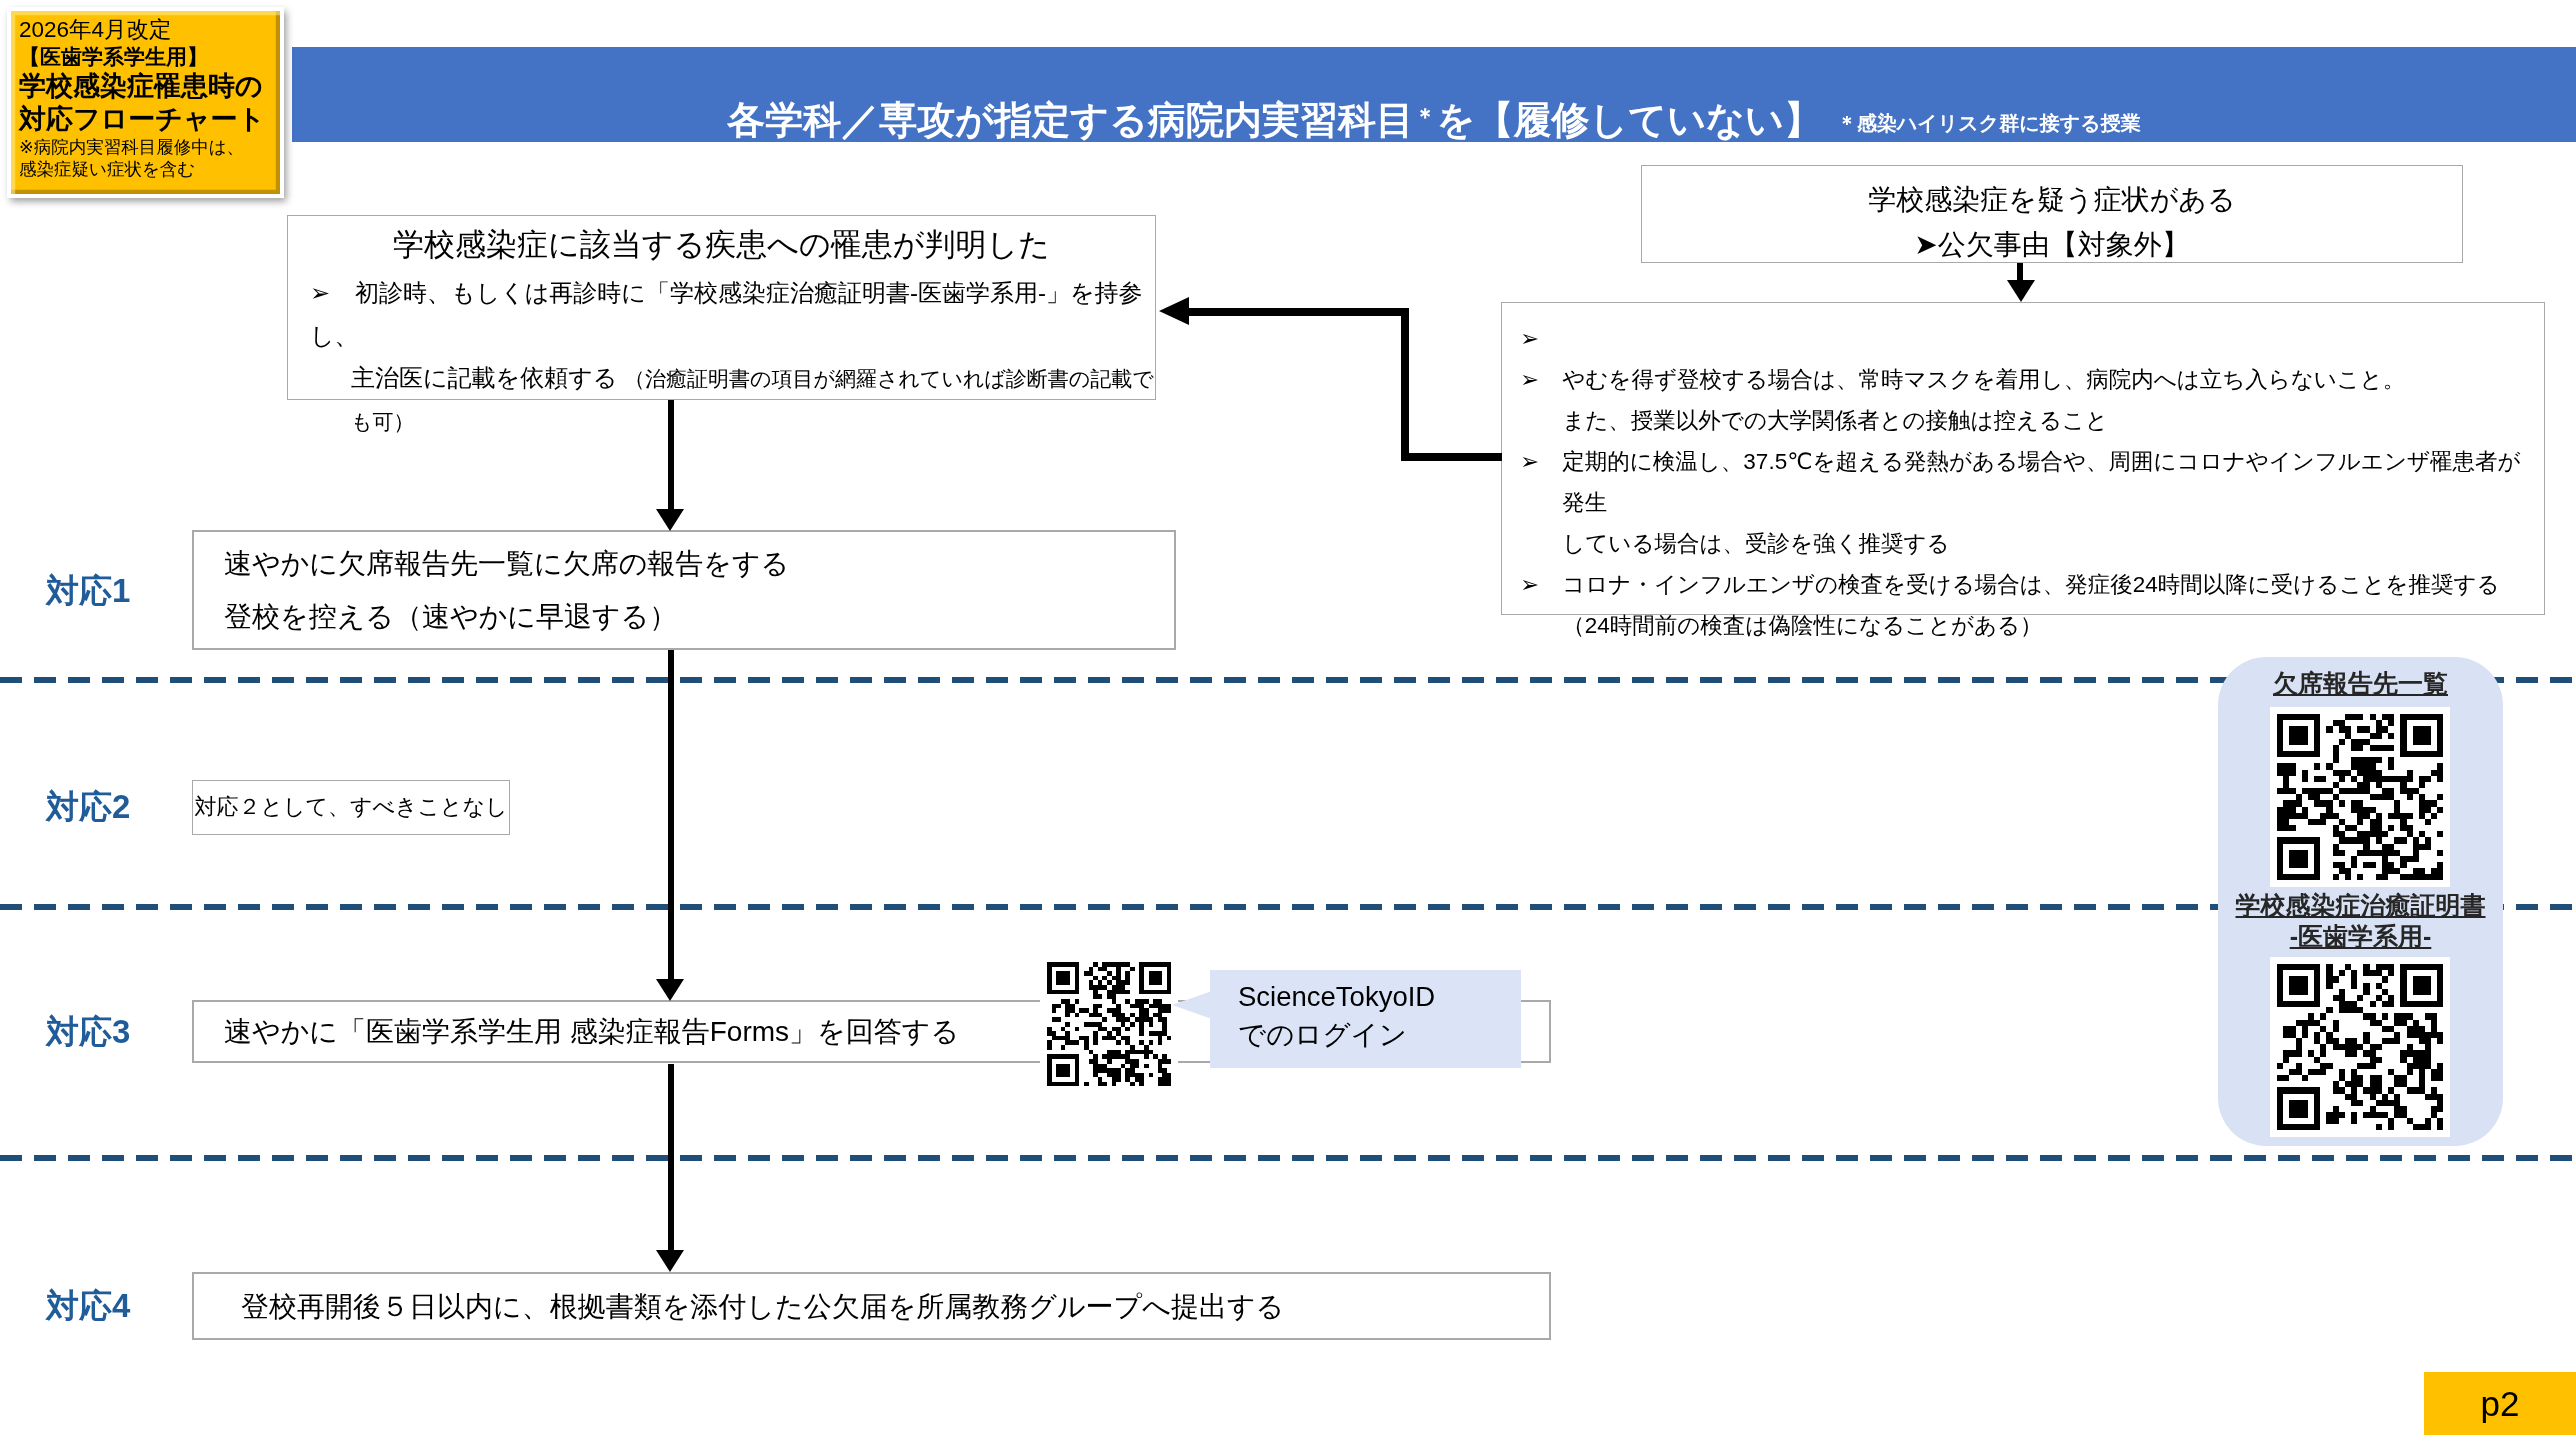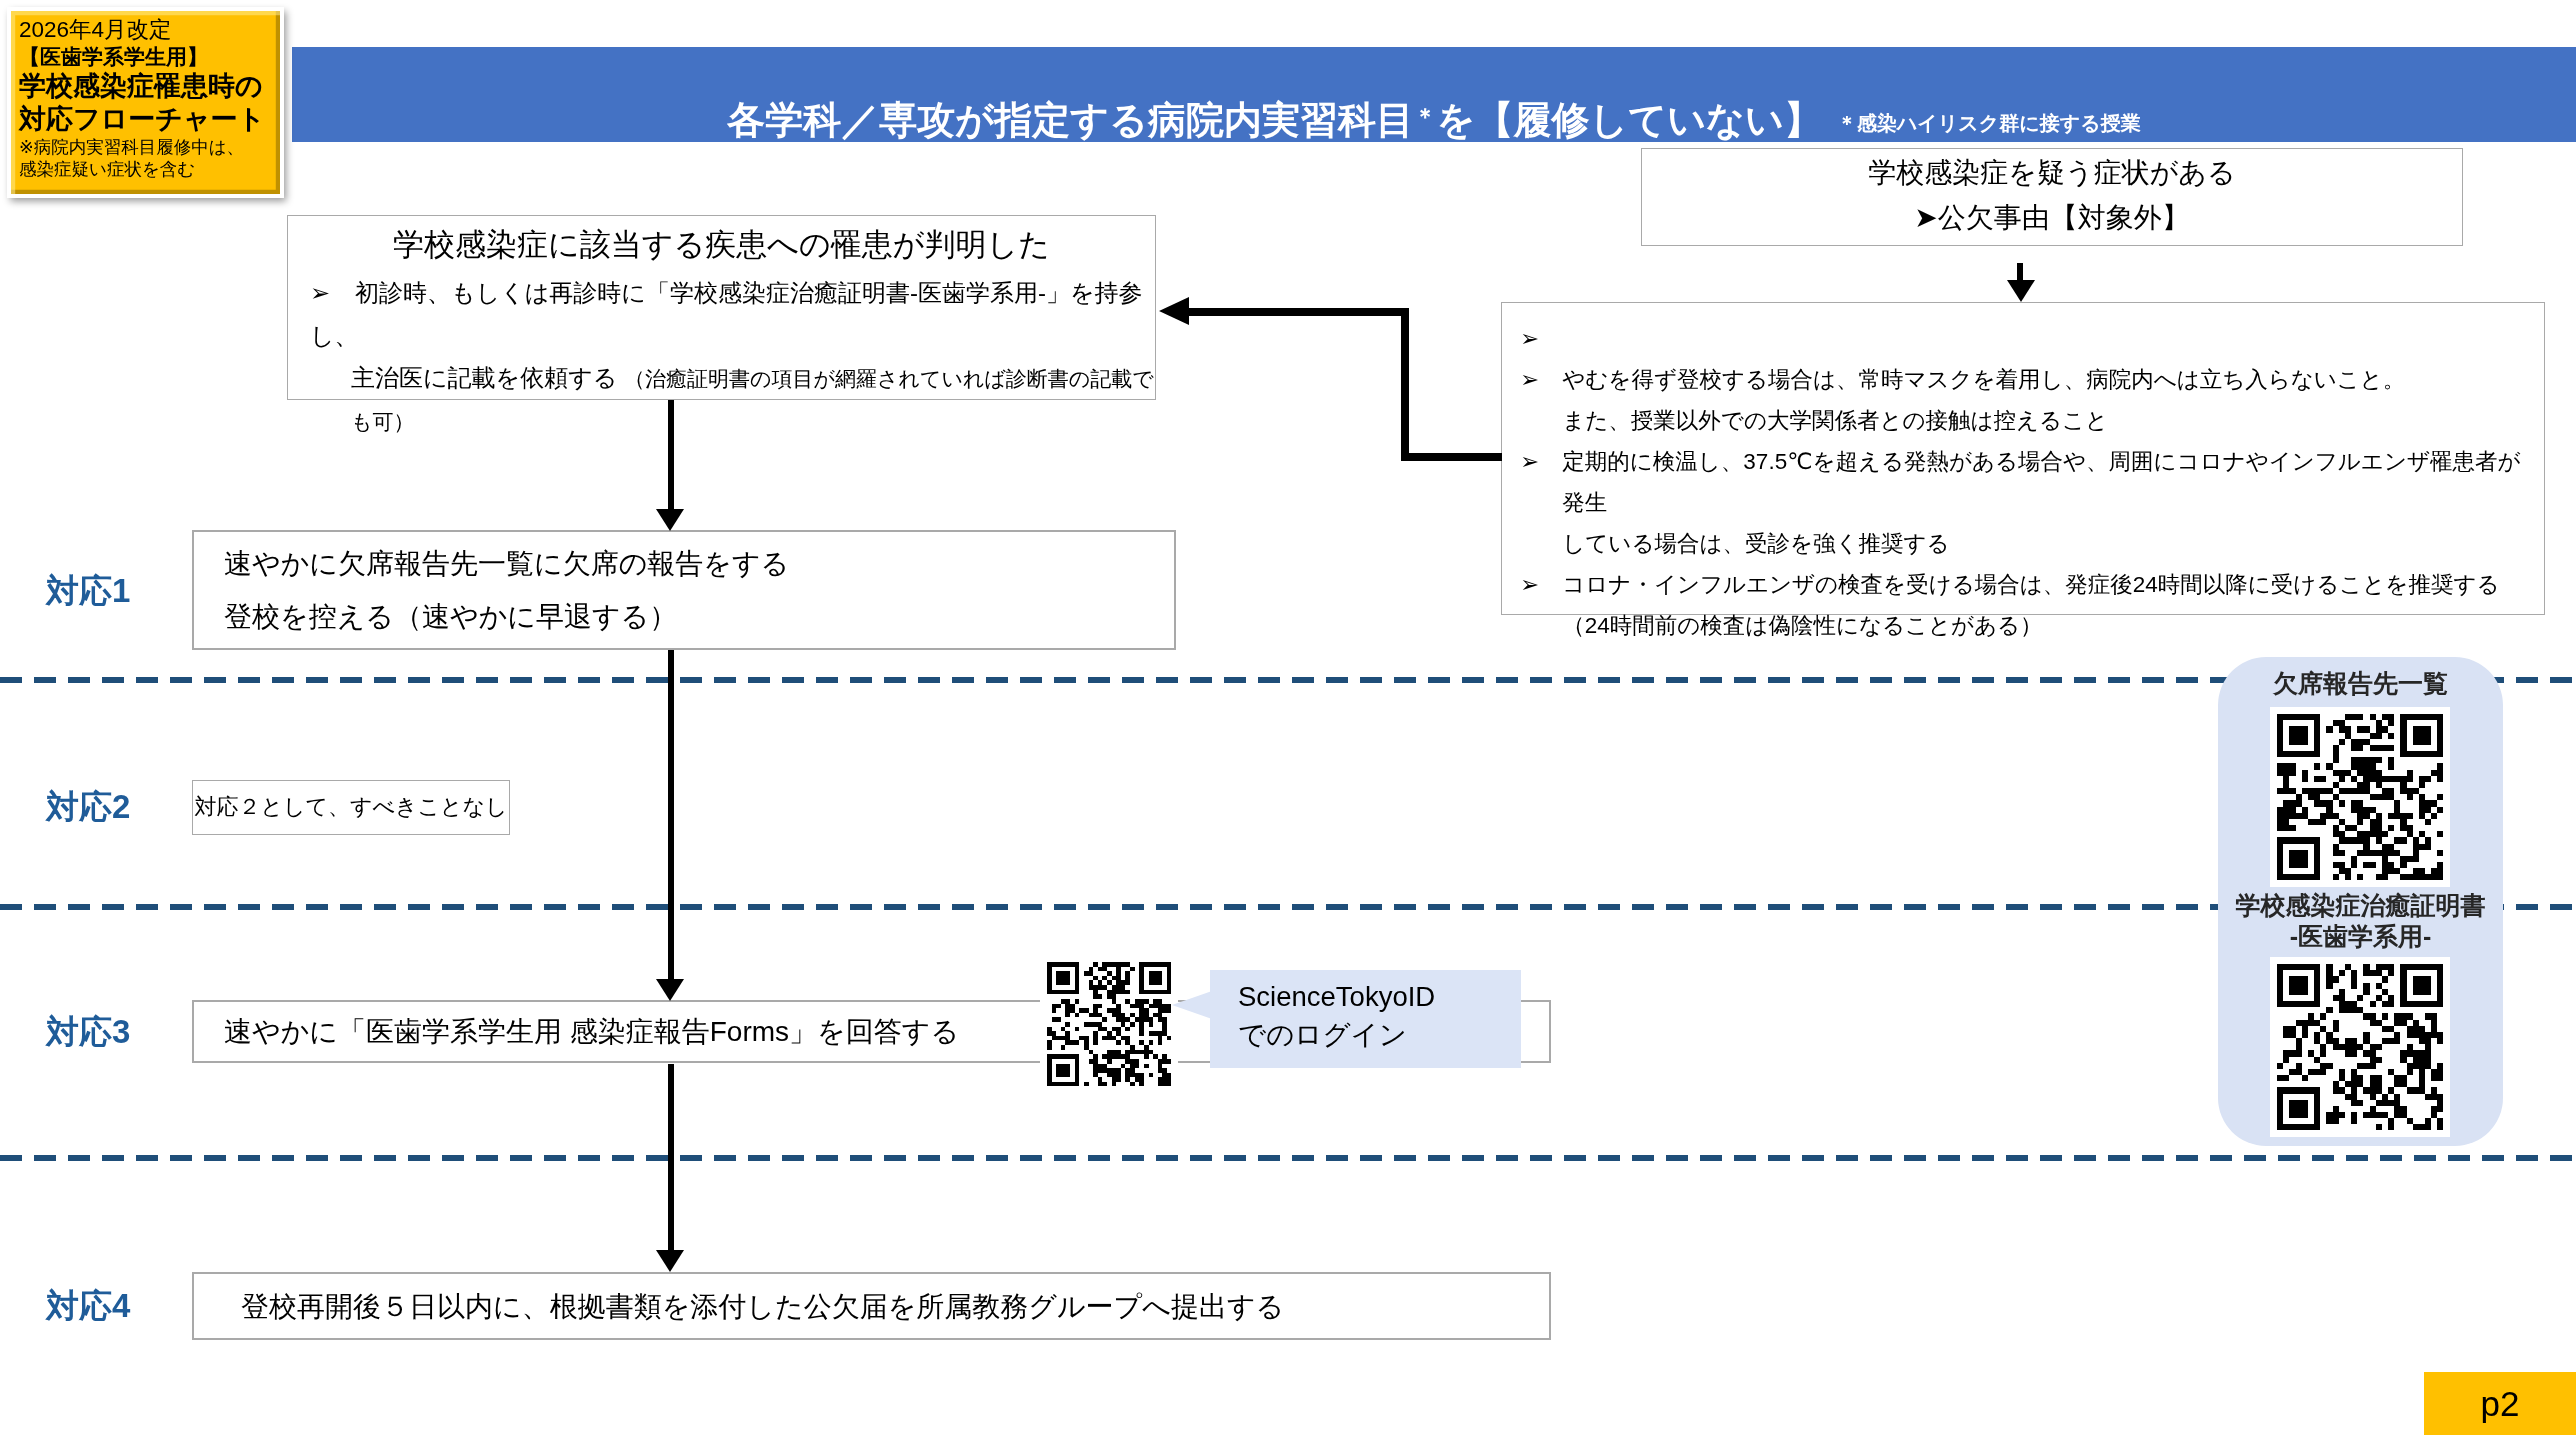--- a/index.html
+++ b/index.html
@@ -23,22 +23,22 @@
                  inset -4.2px -4.2px 0 rgba(130,98,0,.5);}
   .tc1{font-size:22.5px;line-height:28px;}
   .tc2{font-size:21px;line-height:26px;font-weight:bold;}
   .tc3{font-size:27px;line-height:33px;font-weight:bold;}
   .tc-note{font-size:17.5px;line-height:22px;}
 
   
   .wbox{background:#fff;border:2.5px solid #A9A9A9;box-sizing:border-box;}
   .wbox-thin{background:#fff;border:1.7px solid #A9A9A9;box-sizing:border-box;}
 
-  .symptom-box{left:1641px;top:148px;width:822px;height:98px;text-align:center;
-               font-size:28px;line-height:45px;padding-top:1px;}
+  .symptom-box{left:1641px;top:165px;width:822px;height:98px;text-align:center;
+               font-size:28px;line-height:45px;padding-top:11px;}
 
   .rec-box{left:1501px;top:302px;width:1044px;height:313px;padding:15px 16.7px 0 18.3px;}
   .rec-line{display:flex;font-size:22.5px;line-height:41px;}
   .rec-marker{width:42px;flex:none;text-align:left;}
 
   .diag-box{left:287px;top:215px;width:869px;height:185px;text-align:center;}
   .diag-title{font-size:31px;line-height:52px;margin-top:3.3px;}
   .diag-sub{font-size:23px;line-height:37px;}
   .diag-b1{font-size:24px;line-height:43px;text-align:left;padding-left:22px;}
   .diag-b2{font-size:24px;line-height:42px;text-align:left;padding-left:63px;}
@@ -69,21 +69,21 @@
   
   .callout{left:1210px;top:970px;width:283px;height:90px;background:#DBE4F6;
            font-size:27.5px;line-height:38px;padding:8.3px 0 0 28px;z-index:3;}
   .callout-tri{left:1172px;top:991px;width:0;height:0;z-index:3;
            border-top:14px solid transparent;border-bottom:14px solid transparent;
            border-right:40px solid #DBE4F6;}
 
   
   .qr-panel{left:2218px;top:657px;width:285px;height:489px;background:#D9E2F4;
             border-radius:48px;z-index:1;}
-  .qr-label{width:285px;text-align:center;font-size:25px;font-weight:bold;color:#262626;z-index:2;}
+  .qr-label{width:285px;text-align:center;font-size:25px;font-weight:bold;color:#262626;z-index:2;text-decoration:underline;}
   .qr-white{background:#fff;z-index:2;padding:6.7px;box-sizing:border-box;}
   svg.qr{display:block;width:100%;height:100%;shape-rendering:crispEdges;}
 
   .page-num{left:2424px;top:1372px;width:152px;height:63px;background:#FFC000;
             display:flex;align-items:center;justify-content:center;font-size:35px;z-index:1;}
 </style>
 </head>
 <body>
 
 <div class="abs banner">

